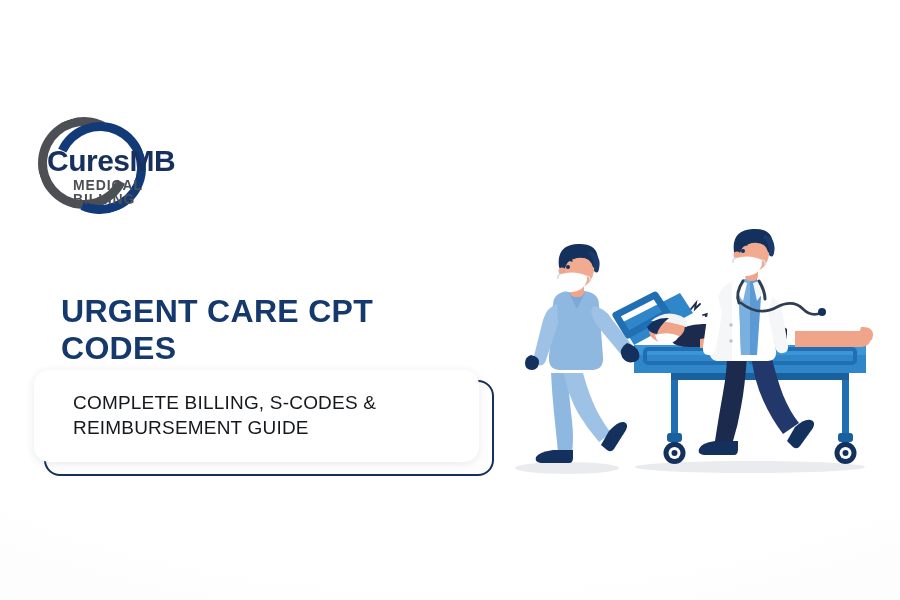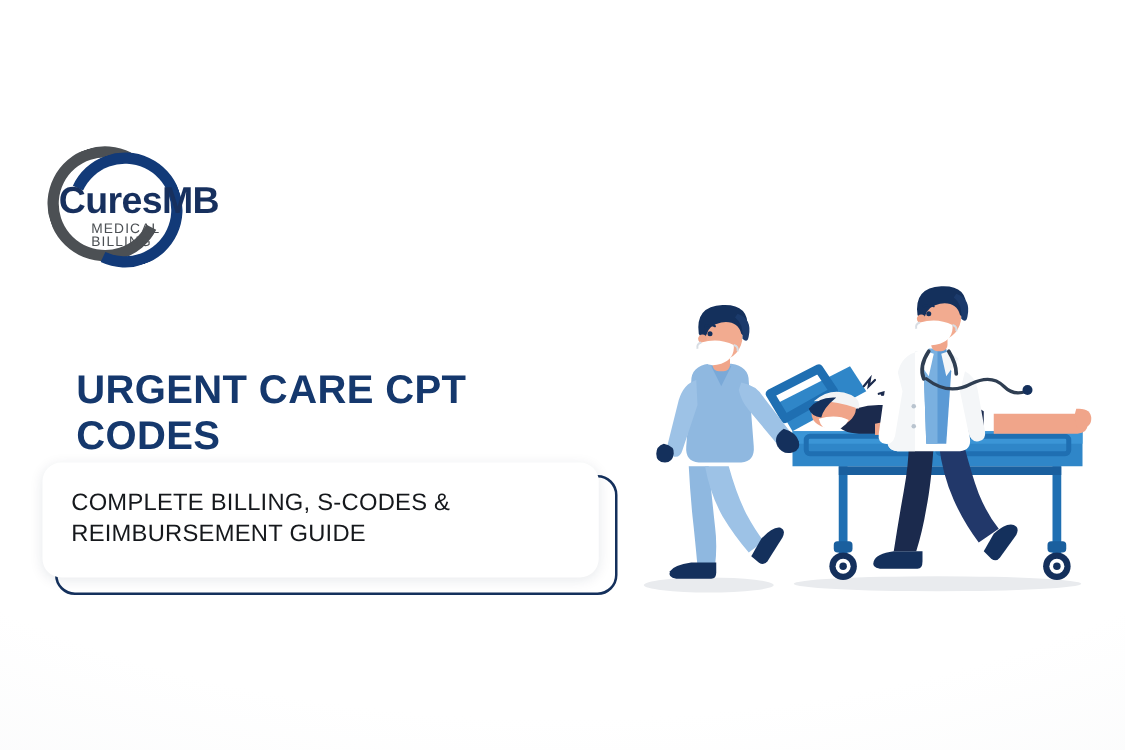--- a/index.html
+++ b/index.html
@@ -67,22 +67,22 @@
     font-size: 30px;
     font-weight: bold;
     letter-spacing: -0.5px;
     color: #17305e;
     line-height: 1;
     display: block;
   }
   .logo-sub {
     display: block;
     font-family: "Liberation Sans", sans-serif;
-    font-size: 11px;
-    font-weight: normal;
+    font-size: 14px;
+    font-weight: bold;
     letter-spacing: 0.9px;
     color: #4c5054;
     line-height: 1;
     margin-top: 2px;
     padding-left: 26px;
   }
 
   
   .headline {
     position: absolute;
@@ -125,21 +125,21 @@
     width: 445px;
     height: 92px;
     box-sizing: border-box;
     background: #ffffff;
     border-radius: 15px;
     box-shadow: 0 2px 10px rgba(20, 40, 70, 0.10);
     display: flex;
     align-items: center;
   }
   .subtitle-text {
-    margin: 0;
+    margin: 16px;
     padding-left: 23px;
     padding-right: 12px;
     font-family: "Liberation Sans", sans-serif;
     font-size: 19px;
     font-weight: normal;
     line-height: 1.3;
     letter-spacing: 0.2px;
     color: #15181c;
     text-transform: uppercase;
   }

